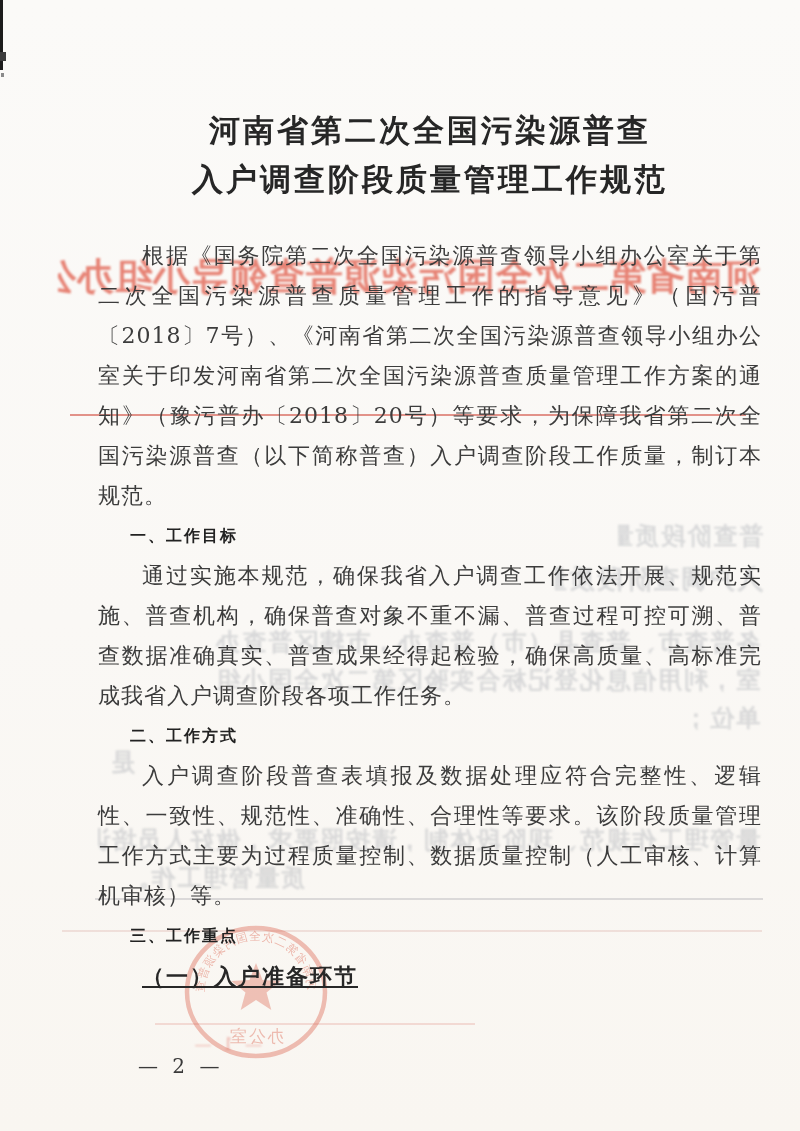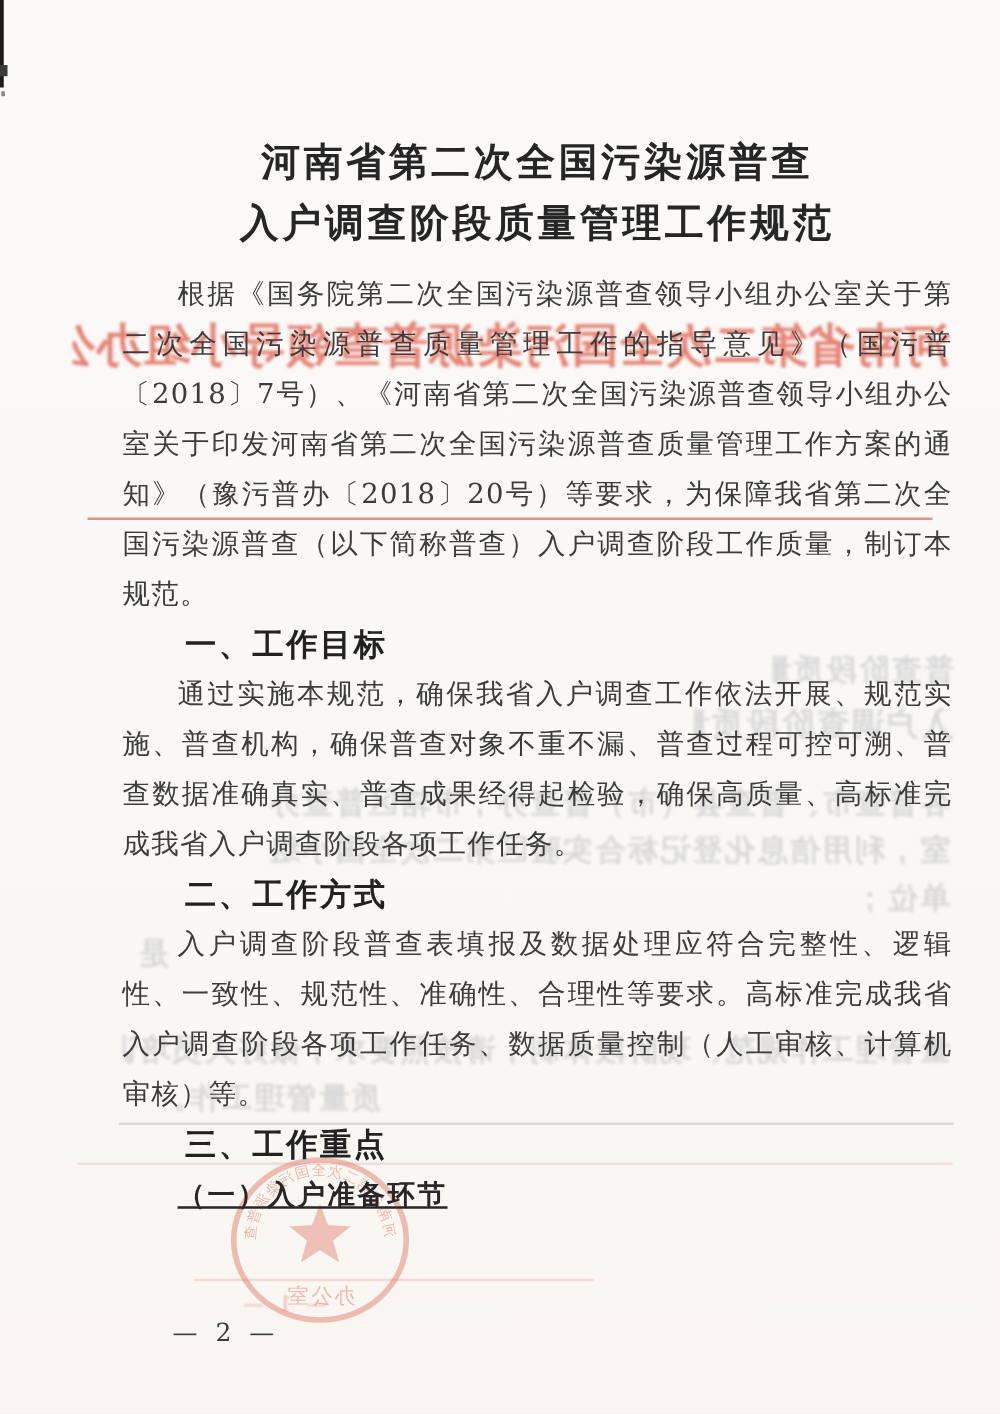--- a/index.html
+++ b/index.html
@@ -18,29 +18,29 @@
   .edge-dot{position:absolute;left:1px;top:73px;width:3px;height:4px;background:#8a8a8a;}
 
   
   .title-block{position:absolute;left:100px;top:106px;width:660px;text-align:center;}
   .title-line{
     font-size:31px;font-weight:700;color:#262626;
     letter-spacing:3px;line-height:49px;white-space:nowrap;
   }
 
   
-  .content{position:absolute;left:98px;top:216px;width:664px;}
+  .content{position:absolute;left:98px;top:236px;width:664px;}
   .content p,.content h2,.content h3{margin:0;}
   .para{
     font-size:22px;line-height:40px;letter-spacing:1px;
     text-indent:2em;text-align:justify;color:#3c3c3c;
   }
   .sect-heading{
     font-family:"DejaVu Sans","Liberation Sans",sans-serif;
-    font-size:25px;font-weight:700;color:#222;
+    font-size:16px;font-weight:700;color:#222;
     line-height:40px;text-indent:2em;letter-spacing:2px;
   }
   .sub-heading{
     font-size:22px;font-weight:700;color:#272727;
     line-height:40px;text-indent:2em;letter-spacing:2px;text-decoration:underline;
   }
 
   
   .page-number{
     position:absolute;left:138px;top:1054px;
@@ -118,20 +118,20 @@
   <div class="title-block">
     <div class="title-line">河南省第二次全国污染源普查</div>
     <div class="title-line">入户调查阶段质量管理工作规范</div>
   </div>
 
   <div class="content">
     <p class="para">根据《国务院第二次全国污染源普查领导小组办公室关于第二次全国污染源普查质量管理工作的指导意见》（国污普〔2018〕7号）、《河南省第二次全国污染源普查领导小组办公室关于印发河南省第二次全国污染源普查质量管理工作方案的通知》（豫污普办〔2018〕20号）等要求，为保障我省第二次全国污染源普查（以下简称普查）入户调查阶段工作质量，制订本规范。</p>
     <h2 class="sect-heading">一、工作目标</h2>
     <p class="para">通过实施本规范，确保我省入户调查工作依法开展、规范实施、普查机构，确保普查对象不重不漏、普查过程可控可溯、普查数据准确真实、普查成果经得起检验，确保高质量、高标准完成我省入户调查阶段各项工作任务。</p>
     <h2 class="sect-heading">二、工作方式</h2>
-    <p class="para">入户调查阶段普查表填报及数据处理应符合完整性、逻辑性、一致性、规范性、准确性、合理性等要求。高标准完成我省入户调查阶段各项工作任务、数据质量控制（人工审核、计算机审核）等。</p>
+    <p class="para">入户调查阶段普查表填报及数据处理应符合完整性、逻辑性、一致性、规范性、准确性、合理性等要求。该阶段质量管理工作方式主要为过程质量控制、数据质量控制（人工审核、计算机审核）等。</p>
     <h2 class="sect-heading">三、工作重点</h2>
     <h3 class="sub-heading">（一）入户准备环节</h3>
   </div>
 
   <div class="page-number">— 2 —</div>
 
 </div>
 
 </body></html>

